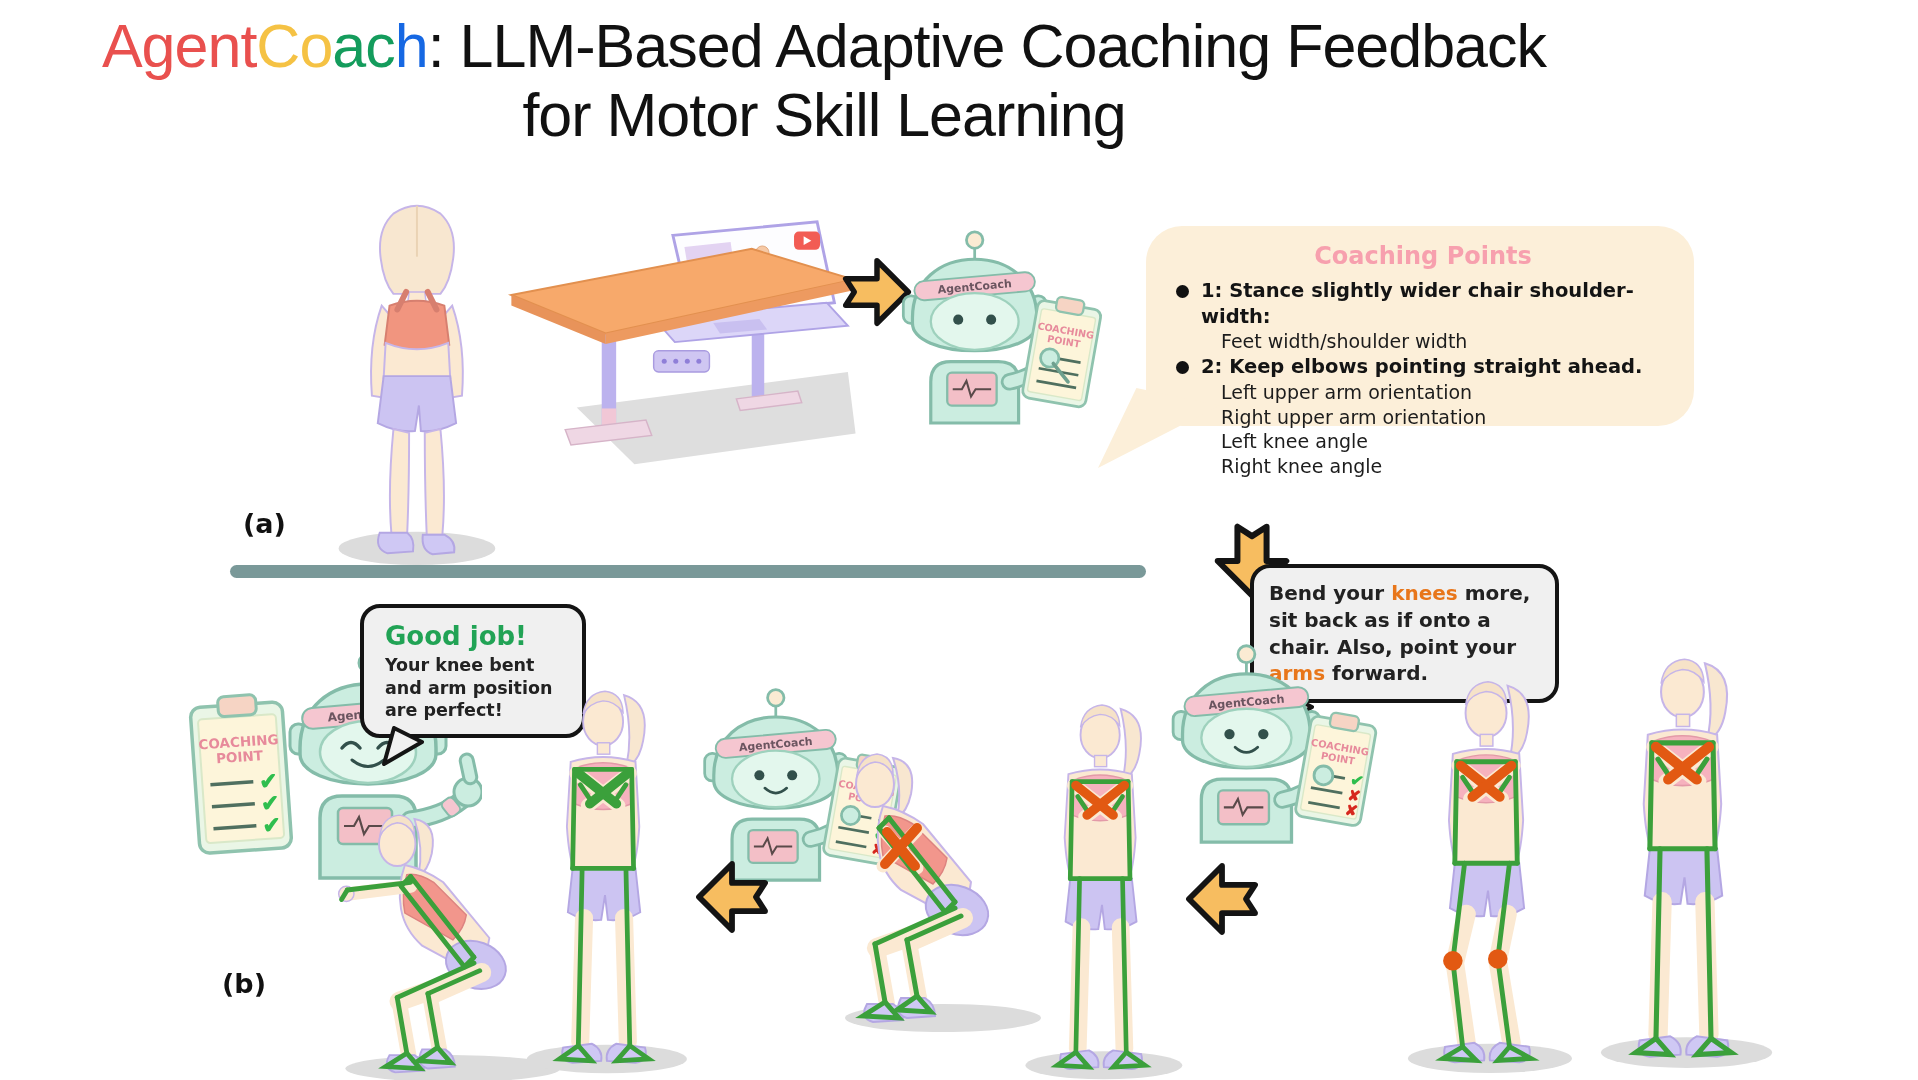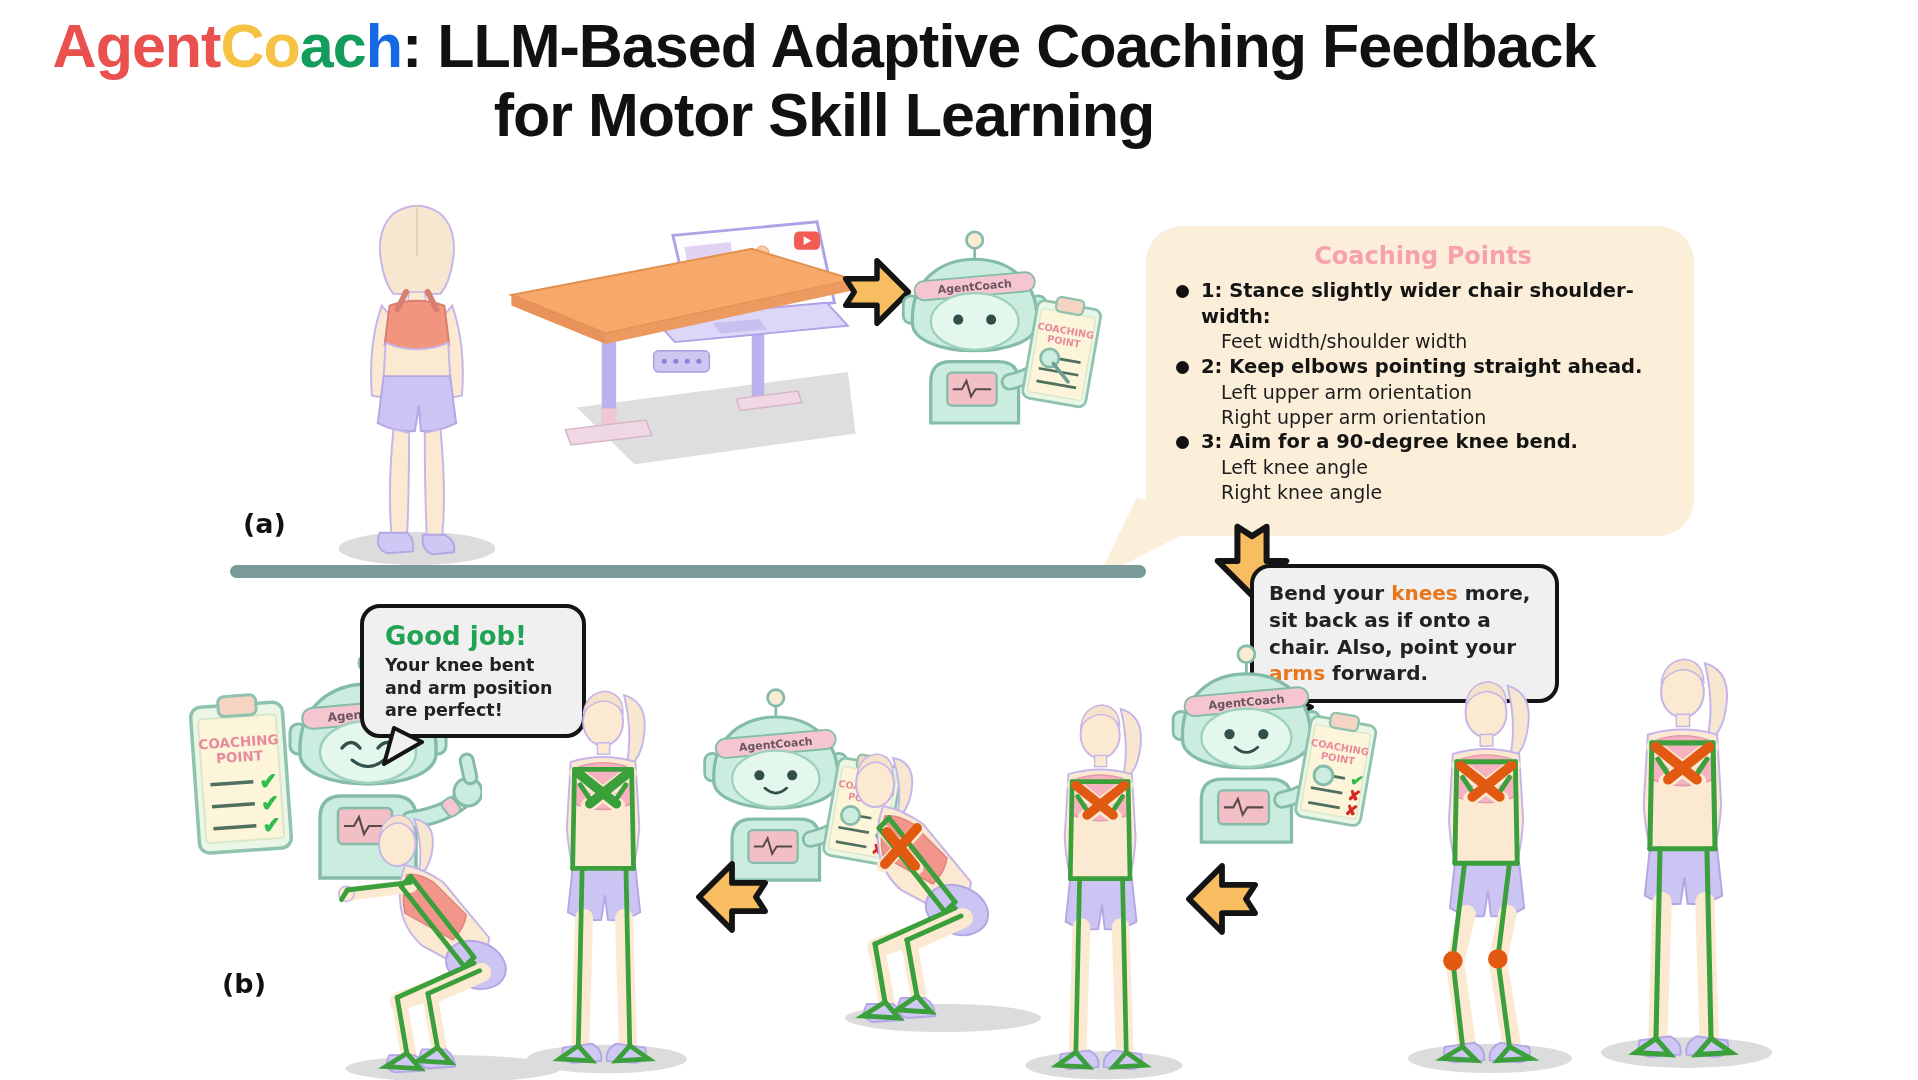--- a/index.html
+++ b/index.html
@@ -3,28 +3,28 @@
 <meta charset="utf-8">
 <style>
   html,body{margin:0;padding:0;background:#fff;}
   #canvas{position:relative;width:1918px;height:1080px;background:#ffffff;overflow:hidden;
           font-family:"Liberation Sans",sans-serif;}
   svg{display:block;}
   .abs{position:absolute;}
 
   
   .title-wrap{left:0;top:12px;width:1648px;text-align:center;
-              font-weight:bold;font-size:61px;line-height:1.13;color:#111;letter-spacing:-1px;}
+              font-weight:normal;font-size:61px;line-height:1.13;color:#111;letter-spacing:-1px;}
   .b-red{color:#E9504E;} .b-yellow{color:#F5C244;} .b-green{color:#149C5C;} .b-blue{color:#1668E3;}
 
   
   .sec-label{font-weight:bold;font-size:27px;color:#111;font-family:"DejaVu Sans",sans-serif;}
 
   
-  .panel{left:1146px;top:226px;width:548px;height:310px;background:#FCEFD9;border-radius:36px;
+  .panel{left:1146px;top:226px;width:548px;height:200px;background:#FCEFD9;border-radius:36px;
          box-sizing:border-box;padding:16px 24px 10px 30px;font-family:"DejaVu Sans",sans-serif;}
   .panel-tail{position:absolute;left:-48px;bottom:-42px;width:128px;height:80px;background:#FCEFD9;
               clip-path:polygon(0% 100%,30% 0%,95% 22%);}
   .panel-title{text-align:center;color:#F7A0AE;font-weight:bold;font-size:24px;margin-bottom:8px;}
   .cp-row{display:flex;align-items:flex-start;}
   .cp-dot{width:13px;height:13px;border-radius:50%;background:#111;margin:7px 12px 0 0;flex:0 0 13px;}
   .cp-head{font-weight:bold;font-size:19.5px;color:#141414;line-height:1.32;}
   .cp-sub{font-size:19px;color:#1c1c1c;line-height:1.3;margin-left:45px;}
 
   
@@ -148,24 +148,20 @@
       <span class="cp-dot"></span>
       <span class="cp-head">1: Stance slightly wider chair shoulder-width:</span>
     </div>
     <div class="cp-sub">Feet width/shoulder width</div>
     <div class="cp-row">
       <span class="cp-dot"></span>
       <span class="cp-head">2: Keep elbows pointing straight ahead.</span>
     </div>
     <div class="cp-sub">Left upper arm orientation</div>
     <div class="cp-sub">Right upper arm orientation</div>
-    <div class="cp-row">
-      <span class="cp-dot"></span>
-      <span class="cp-head">3: Aim for a 90-degree knee bend.</span>
-    </div>
     <div class="cp-sub">Left knee angle</div>
     <div class="cp-sub">Right knee angle</div>
   </div>
 
   <div class="abs divider"></div>
 
   <svg class="abs" style="left:1210px;top:515px;" width="84" height="92" viewBox="0 0 98 92">
     <path d="M32,6 L32,46 L9,46 L49,86 L89,46 L66,46 L66,6 L49,17 Z" fill="#F7BD60" stroke="#141414" stroke-width="7" stroke-linejoin="round"></path>
   </svg>
 

